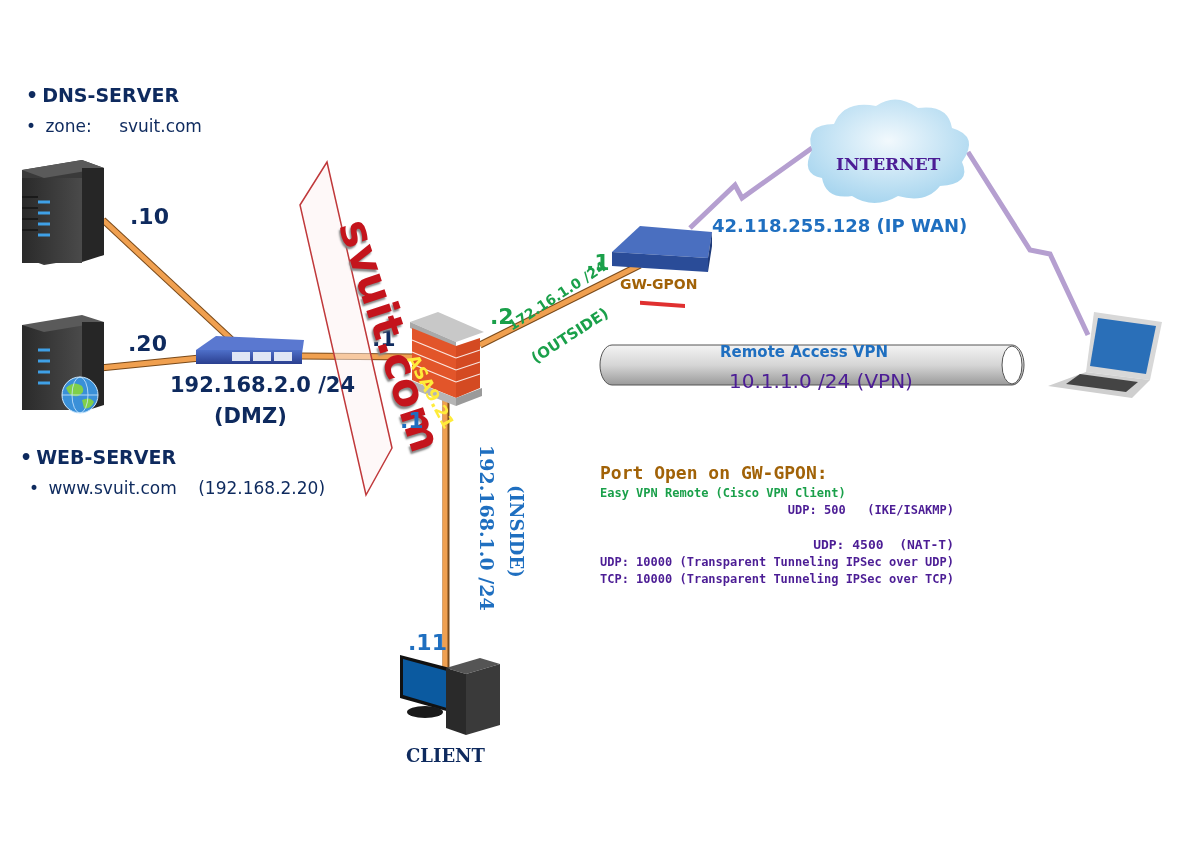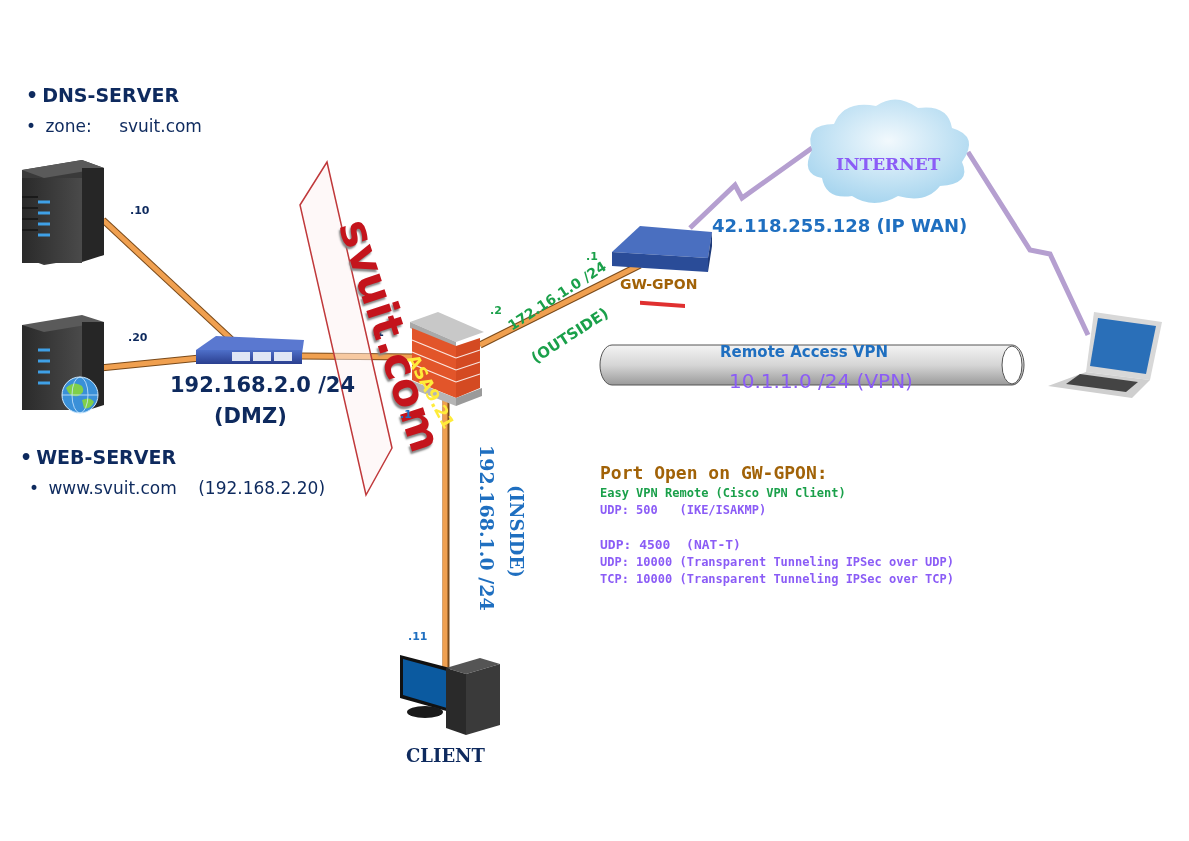--- a/index.html
+++ b/index.html
@@ -2,26 +2,26 @@
 <html><head>
 <meta charset="utf-8">
 <style>
   html, body { margin: 0; padding: 0; background: #ffffff; }
   #canvas { position: relative; width: 1189px; height: 841px; overflow: hidden; background: #ffffff; font-family: "DejaVu Sans", sans-serif; }
   svg#links { position: absolute; left: 0; top: 0; width: 1189px; height: 841px; }
   .lbl { position: absolute; white-space: nowrap; }
   .navy { color: #0e2a5e; }
   .blue { color: #1f6fc0; }
   .green { color: #1aa04a; }
-  .purple { color: #8b5cf6; }
+  .purple { color: #4c1d95; text-align: right; }
   .red { color: #a16207; }
   .bul::before { content: "\2022"; margin-right: 4px; }
   .hdr { font-weight: bold; font-size: 19px; }
   .sub { font-size: 17px; }
-  .ip { font-weight: bold; font-size: 11px; }
+  .ip { font-weight: bold; font-size: 22px; }
   .mono { font-family: "DejaVu Sans Mono", monospace; font-weight: bold; }
 </style>
 </head>
 <body>
 
 <div id="canvas">
 
   <svg id="links" viewBox="0 0 1189 841">
     <defs>
       <linearGradient id="srvGrad" x1="0" x2="1" y1="0" y2="0">

